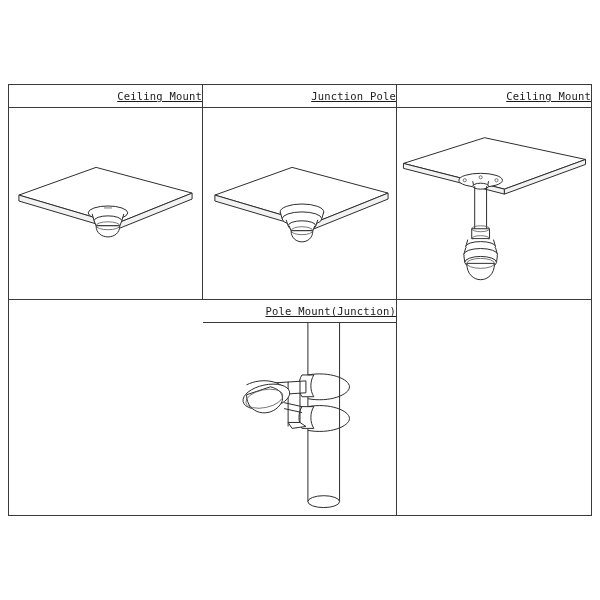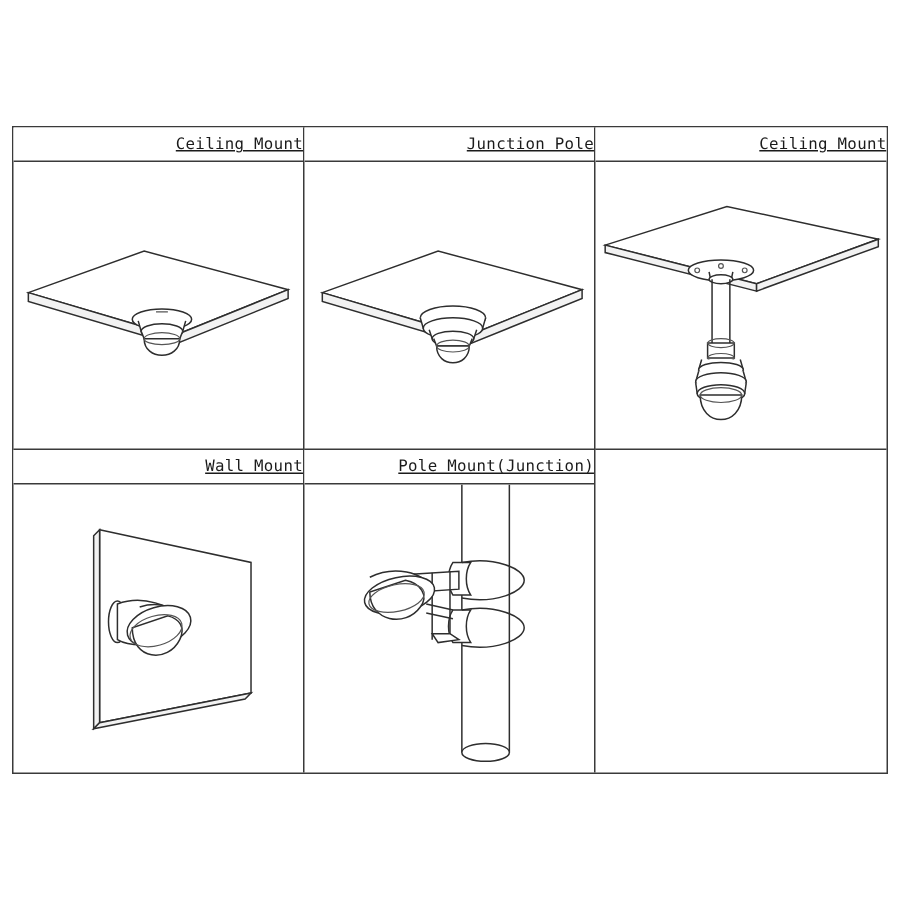--- a/index.html
+++ b/index.html
@@ -153,41 +153,20 @@
           <ellipse class="ln fillwhite" cx="84" cy="148" rx="17" ry="6"></ellipse>
           <path class="ln fillwhite" d="M67,149 L68,156 L100,156 L101,149"></path>
           <ellipse class="ln fillwhite" cx="84" cy="156" rx="16" ry="6"></ellipse>
 
           <path class="ln fillwhite" d="M70,157 C70,179 98,179 98,157 Z"></path>
           <ellipse class="ln-thin" cx="84" cy="157" rx="14" ry="5"></ellipse>
         </svg>
       </div>
     </div>
 
-    <div class="cell nob" style="left:0; top:50%; width:33.333%; height:50%;">
-      <div class="cell-title">Wall Mount</div>
-      <div class="cell-art">
-        <svg viewBox="0 0 195 193" preserveAspectRatio="xMidYMid meet">
-
-          <polygon class="ln fillwhite" points="58,30 160,52 160,140 58,160"></polygon>
-          <polygon class="ln fillgray" points="58,30 54,34 54,164 58,160"></polygon>
-          <polygon class="ln fillgray" points="54,164 58,160 160,140 156,144"></polygon>
-
-          <ellipse class="ln fillwhite" cx="70" cy="92" rx="6" ry="14"></ellipse>
-
-          <path class="ln fillwhite" d="M70,80 C86,74 108,80 112,92 L112,100 C104,108 80,110 70,104 Z"></path>
-
-          <path class="ln fillwhite" d="M85,82 C98,78 112,82 115,92"></path>
-          <ellipse class="ln fillwhite" cx="98" cy="95" rx="22" ry="13" transform="rotate(-16 98 95)"></ellipse>
-
-          <path class="ln fillwhite" d="M80,96 C80,118 104,120 112,104 C116,96 112,90 104,88 Z"></path>
-          <ellipse class="ln-thin" cx="96" cy="98" rx="18" ry="10" transform="rotate(-16 96 98)"></ellipse>
-        </svg>
-      </div>
-    </div>
 
     <div class="cell nob" style="left:33.333%; top:50%; width:33.333%; height:50%;">
       <div class="cell-title">Pole Mount(Junction)</div>
       <div class="cell-art">
         <svg viewBox="0 0 195 193" preserveAspectRatio="xMidYMid meet">
 
           <ellipse class="ln fillwhite" cx="122" cy="-10" rx="16" ry="6"></ellipse>
           <line class="ln" x1="106" y1="-10" x2="106" y2="180"></line>
           <line class="ln" x1="138" y1="-10" x2="138" y2="180"></line>
           <ellipse class="ln fillwhite" cx="122" cy="180" rx="16" ry="6"></ellipse>

